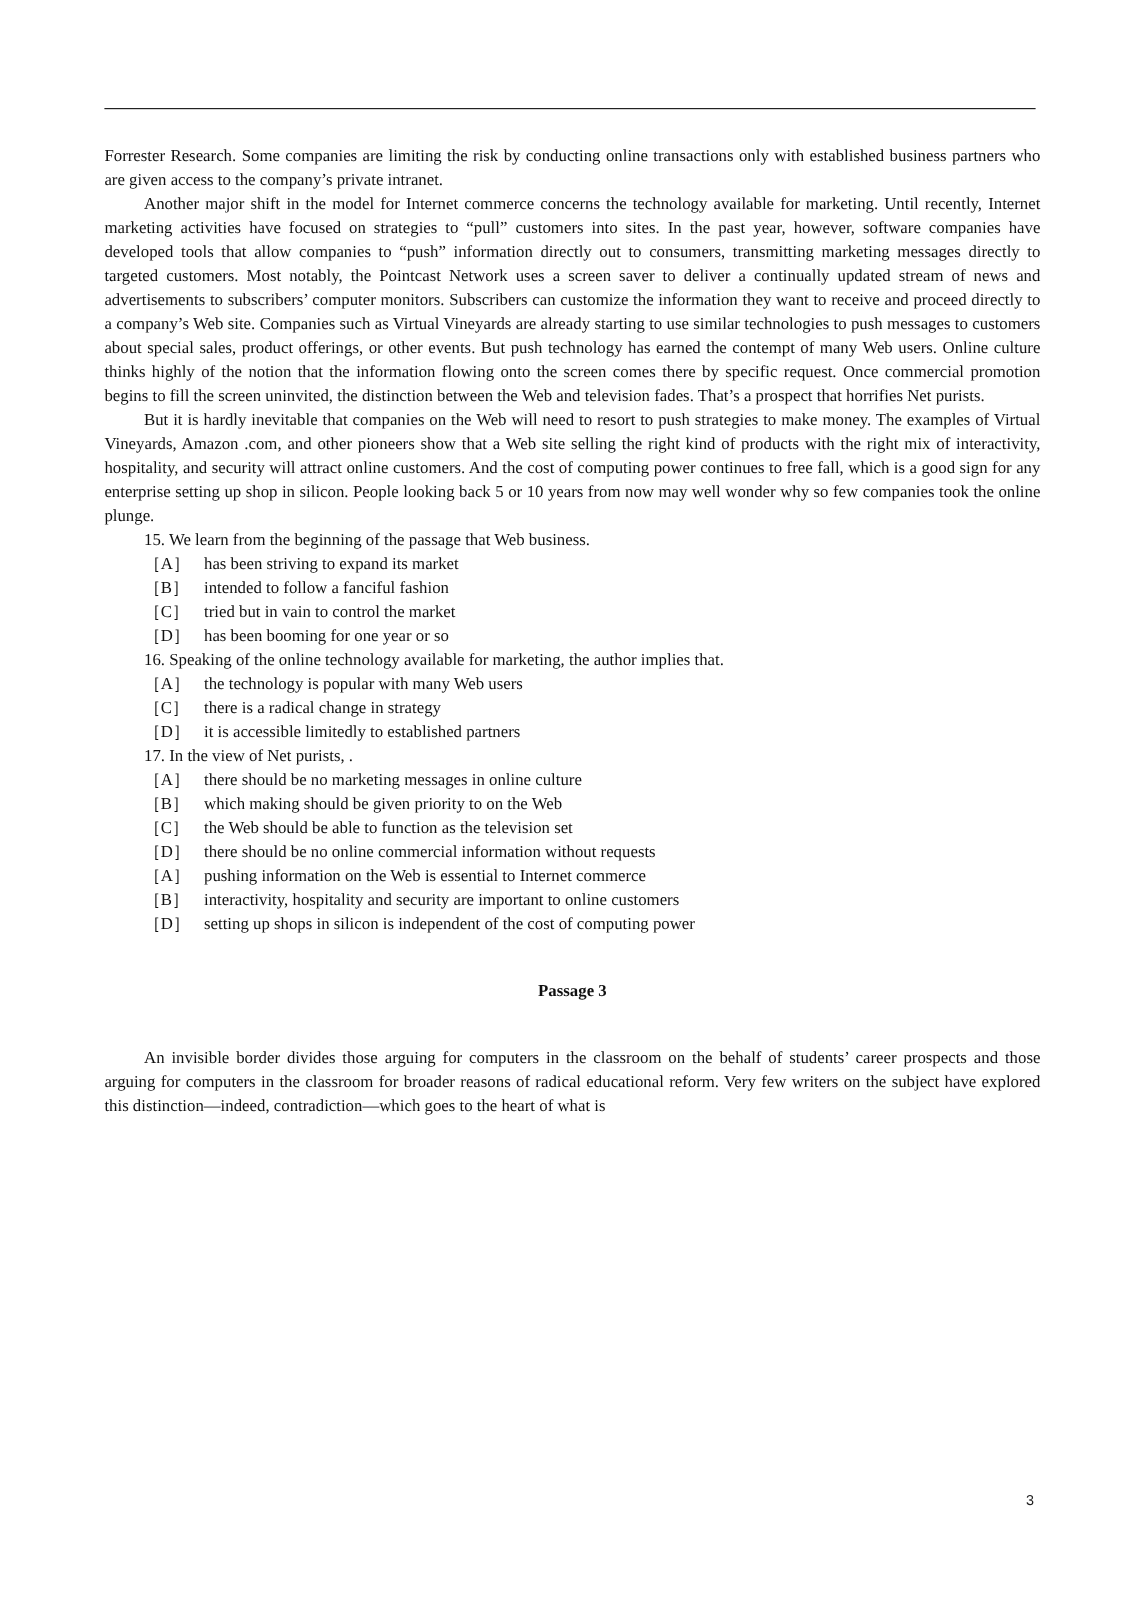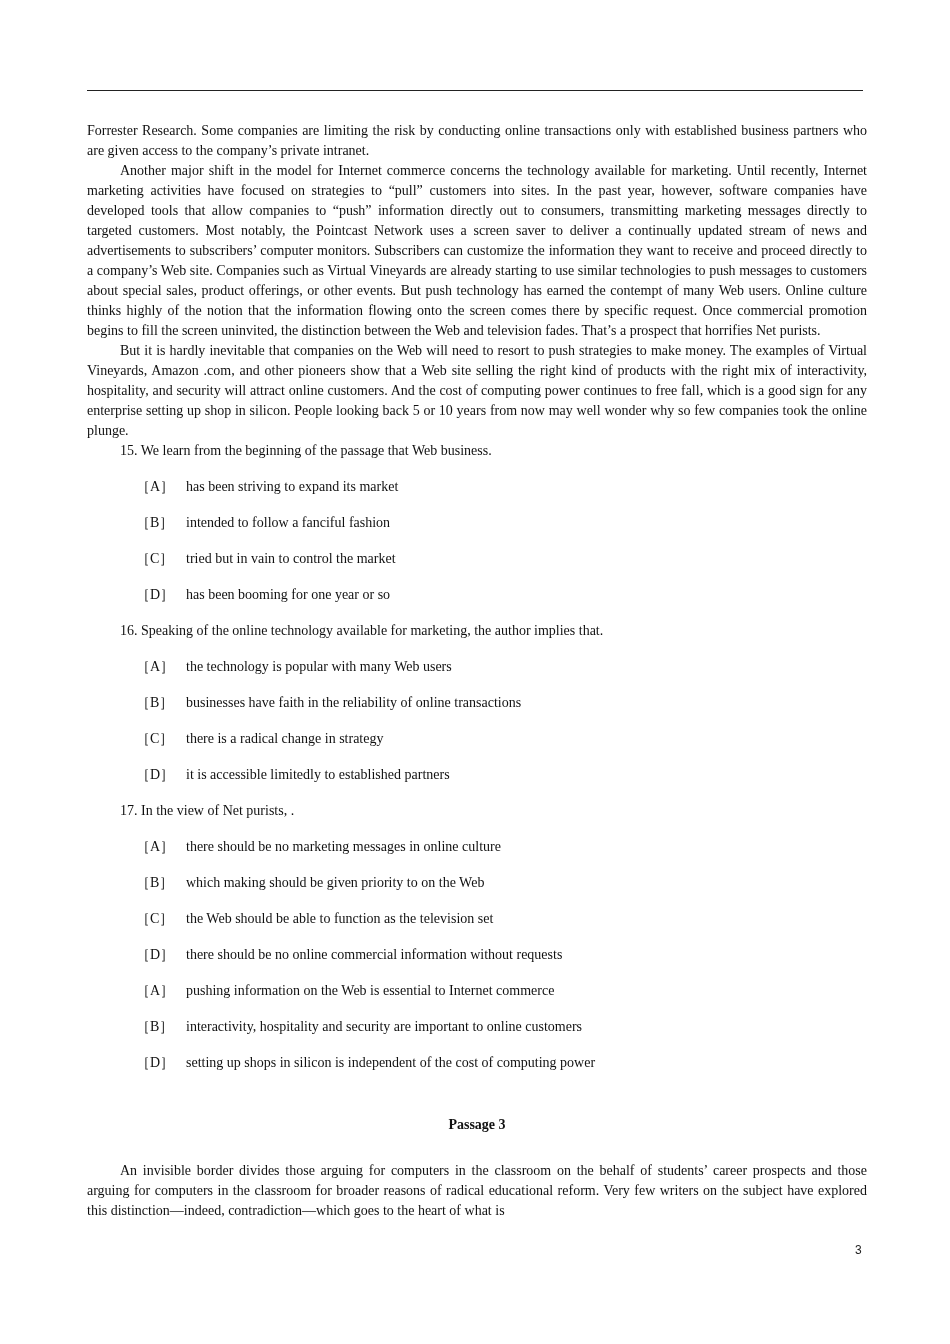--- a/index.html
+++ b/index.html
@@ -5,23 +5,23 @@
   html, body { margin:0; padding:0; background:#ffffff; }
   body { width:950px; height:1344px; position:relative; overflow:hidden;
          font-family:"Liberation Serif", serif; color:#111; }
   .rule { position:absolute; left:87px; top:90px; width:776px; height:0;
           border-top:1.5px solid #222; }
   .content { position:absolute; left:87px; top:121px; width:780px;
              font-size:14px; line-height:20px; }
   p.para { margin:0; text-align:justify; text-indent:0; }
   p.para.indent { text-indent:33px; }
   .q { margin:0; padding-left:33px; }
-  .opt { margin:16px; padding-left:33px; white-space:pre; }
+  .opt { margin:0; padding-left:33px; white-space:pre; }
   .opt .letter { display:inline-block; width:50px; }
-  .title { text-align:center; font-weight:bold; margin:2px; }
+  .title { text-align:center; font-weight:bold; margin:12px; }
   .gap-title { height:24px; }
   .pagenum { position:absolute; left:855px; top:1243px; font-family:"Liberation Sans", sans-serif;
              font-size:12px; color:#222; }
 </style>
 </head>
 <body>
 
 <div class="rule"></div>
 
 <div class="content">
@@ -34,21 +34,20 @@
       <div>
         <p class="q">15. We learn from the beginning of the passage that Web business.</p>
         <p class="opt"><span class="letter">［A］</span><span>has been striving to expand its market</span></p>
         <p class="opt"><span class="letter">［B］</span><span>intended to follow a fanciful fashion</span></p>
         <p class="opt"><span class="letter">［C］</span><span>tried but in vain to control the market</span></p>
         <p class="opt"><span class="letter">［D］</span><span>has been booming for one year or so</span></p>
       </div>
       <div>
         <p class="q">16. Speaking of the online technology available for marketing, the author implies that.</p>
         <p class="opt"><span class="letter">［A］</span><span>the technology is popular with many Web users</span></p>
-        <p class="opt"><span class="letter">［B］</span><span>businesses have faith in the reliability of online transactions</span></p>
         <p class="opt"><span class="letter">［C］</span><span>there is a radical change in strategy</span></p>
         <p class="opt"><span class="letter">［D］</span><span>it is accessible limitedly to established partners</span></p>
       </div>
       <div>
         <p class="q">17. In the view of Net purists, .</p>
         <p class="opt"><span class="letter">［A］</span><span>there should be no marketing messages in online culture</span></p>
         <p class="opt"><span class="letter">［B］</span><span>which making should be given priority to on the Web</span></p>
         <p class="opt"><span class="letter">［C］</span><span>the Web should be able to function as the television set</span></p>
         <p class="opt"><span class="letter">［D］</span><span>there should be no online commercial information without requests</span></p>
       </div>

